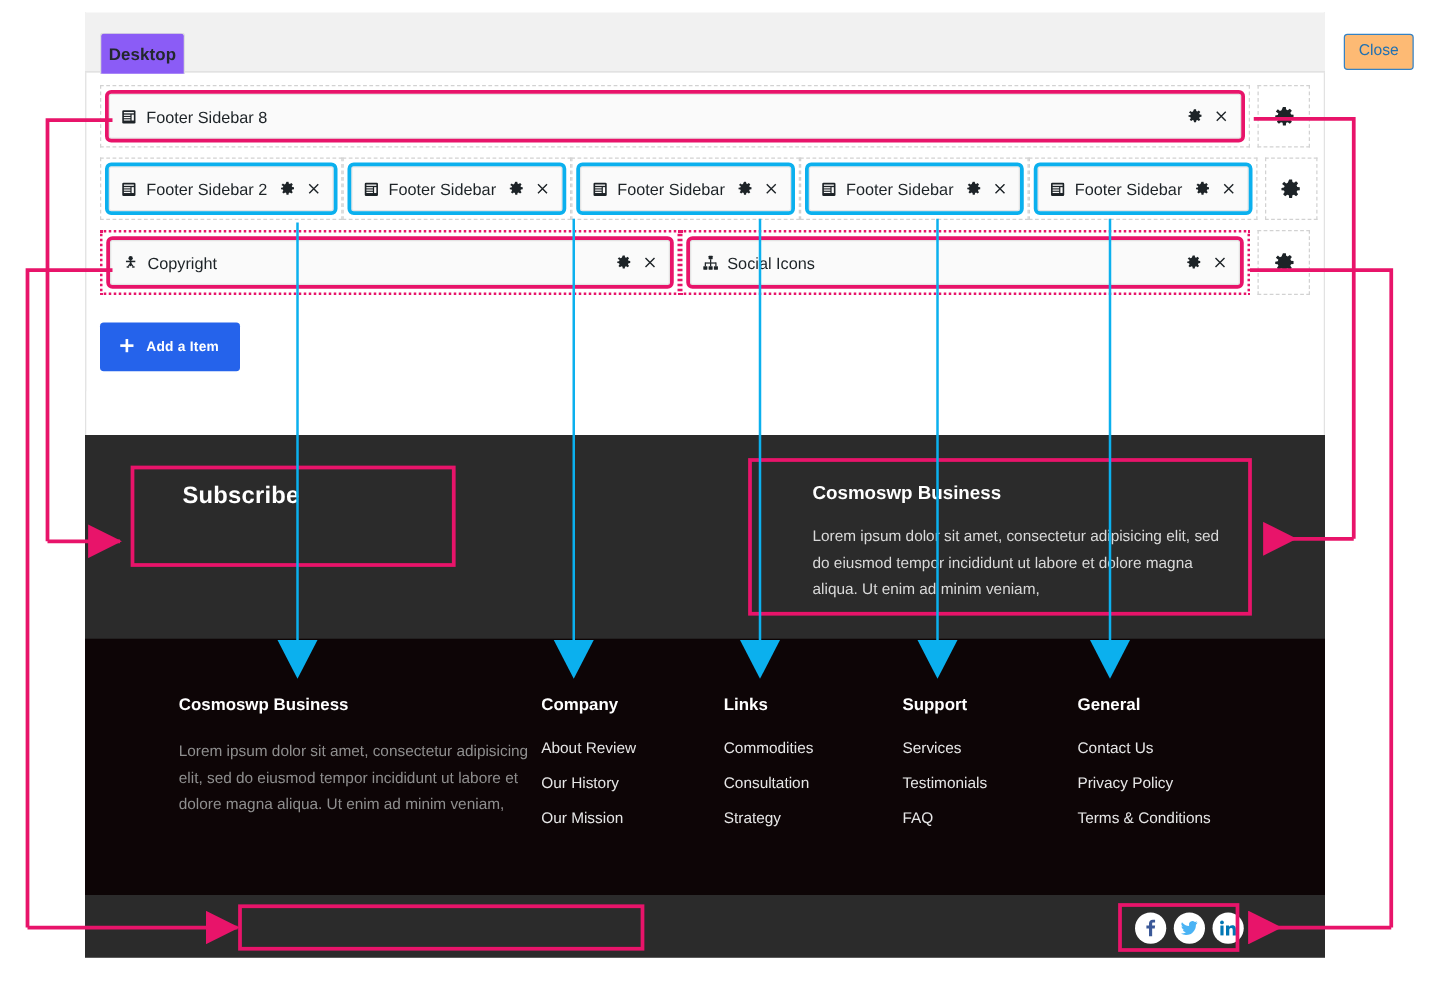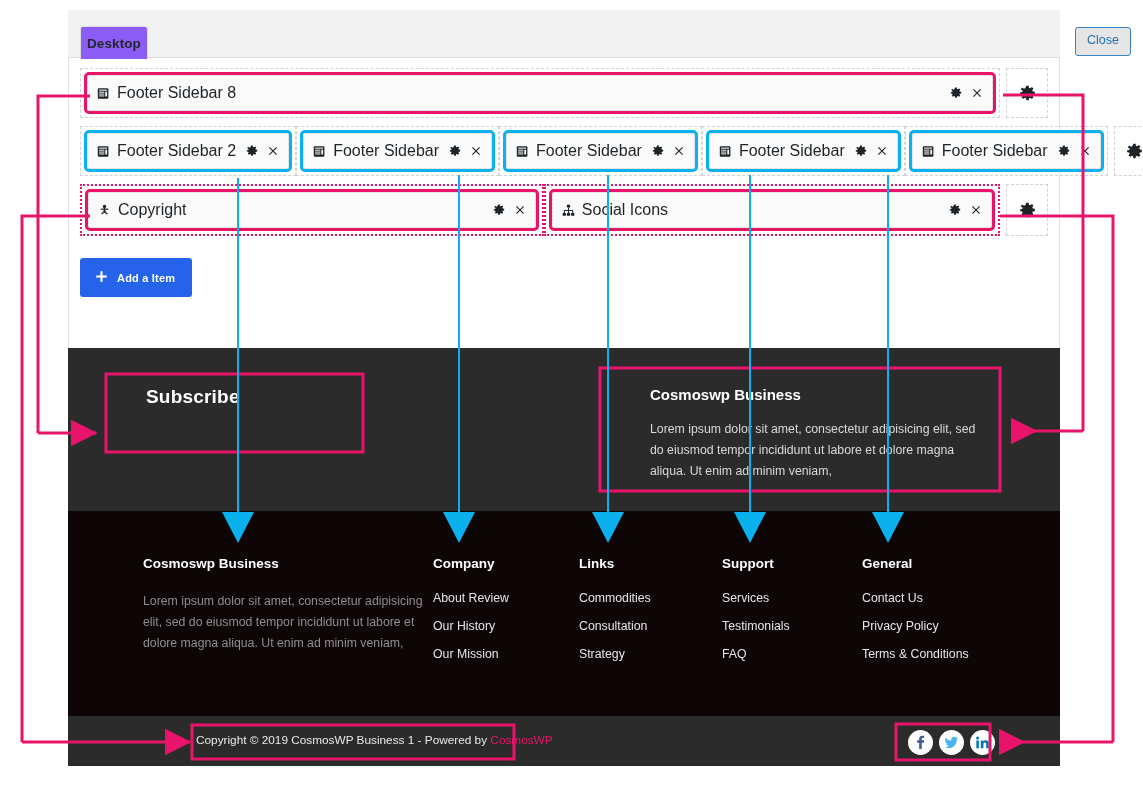--- a/index.html
+++ b/index.html
@@ -29,21 +29,21 @@
     background: #8b5cf6;
     border: 1px solid #ddd; border-bottom: none;
     border-radius: 3px 3px 0 0;
     display: flex; align-items: center;
     font-size: 13.5px; font-weight: bold; color: #23282d;
     letter-spacing: .1px;
   }
   .close-btn {
     position: absolute; right: 12px; top: 27px;
     padding: 4px 11px 5px;
-    background: #e5e5e5;
+    background: #fdba74;
     border: 1px solid #3582c4; border-radius: 3px;
     color: #2271b1; font-size: 12.5px;
     line-height: 1.4;
   }
 
   
   .grid-area { position: absolute; left: 80px; top: 68px; width: 968px; }
   .row { position: relative; display: flex; align-items: stretch; margin-bottom: 8px; }
 
   .slot {
@@ -54,21 +54,21 @@
     position: relative;
   }
   .widget {
     flex: 1;
     background: #fafafa;
     border: 1px solid #e4e4e4;
     border-radius: 2px;
     height: 36px;
     display: flex; align-items: center;
     padding: 0 9px;
-    font-size: 16px; color: #1d2327;
+    font-size: 13px; color: #1d2327;
     min-width: 0;
     position: relative;
     box-shadow: 0 1px 0 rgba(0,0,0,.04);
   }
   .widget .wname { white-space: nowrap; overflow: hidden; }
   .widget .spacer { flex: 1; min-width: 4px; }
   .w-icon { display: inline-flex; margin-right: 7px; flex: none; }
   .w-actions { display: flex; align-items: center; gap: 9px; flex: none; margin-left: 6px; }
   .w-actions .ico { display: inline-flex; }
 
@@ -455,23 +455,20 @@
         <div class="col-item">FAQ</div>
       </div>
       <div class="col" style="width: 144px; flex: 0 0 auto;">
         <div class="col-h">General</div>
         <div class="col-item">Contact Us</div>
         <div class="col-item">Privacy Policy</div>
         <div class="col-item">Terms &amp; Conditions</div>
       </div>
     </div>
 
-  <div class="copyright-bar">
-    <span>Copyright © 2019 CosmosWP Business 1 - Powered by </span><span class="brand">CosmosWP</span>
-  </div>
 
   <div class="socials" id="socials">
       <span class="soc">
         <svg width="15" height="15" viewBox="0 0 16 16" fill="#3b5998">
           <path d="M10.3 3.2h1.5V.9C11.5.85 10.7.8 9.8.8 7.9.8 6.6 1.95 6.6 4.05V5.7H4.4v2.6h2.2v6.6h2.7V8.3h2.2l.35-2.6H9.3V4.3c0-.75.2-1.1 1-1.1z"></path>
         </svg>
       </span>
       <span class="soc">
         <svg width="15" height="15" viewBox="0 0 16 16" fill="#4ab3f4">
           <path d="M15 3.3c-.5.25-1.1.4-1.7.48.6-.37 1.05-.95 1.28-1.64-.56.34-1.2.58-1.87.71A2.93 2.93 0 0 0 7.7 5.5c0 .23.02.45.07.66A8.3 8.3 0 0 1 1.7 2.9a2.9 2.9 0 0 0 .9 3.9c-.47-.02-.92-.15-1.3-.36v.04c0 1.42 1 2.6 2.33 2.87-.24.07-.5.1-.77.1-.19 0-.37-.02-.55-.05a2.93 2.93 0 0 0 2.73 2.04 5.88 5.88 0 0 1-3.64 1.25c-.24 0-.47-.01-.7-.04A8.3 8.3 0 0 0 5.2 13.9c5.4 0 8.36-4.48 8.36-8.36v-.38A5.9 5.9 0 0 0 15 3.3z"></path>

